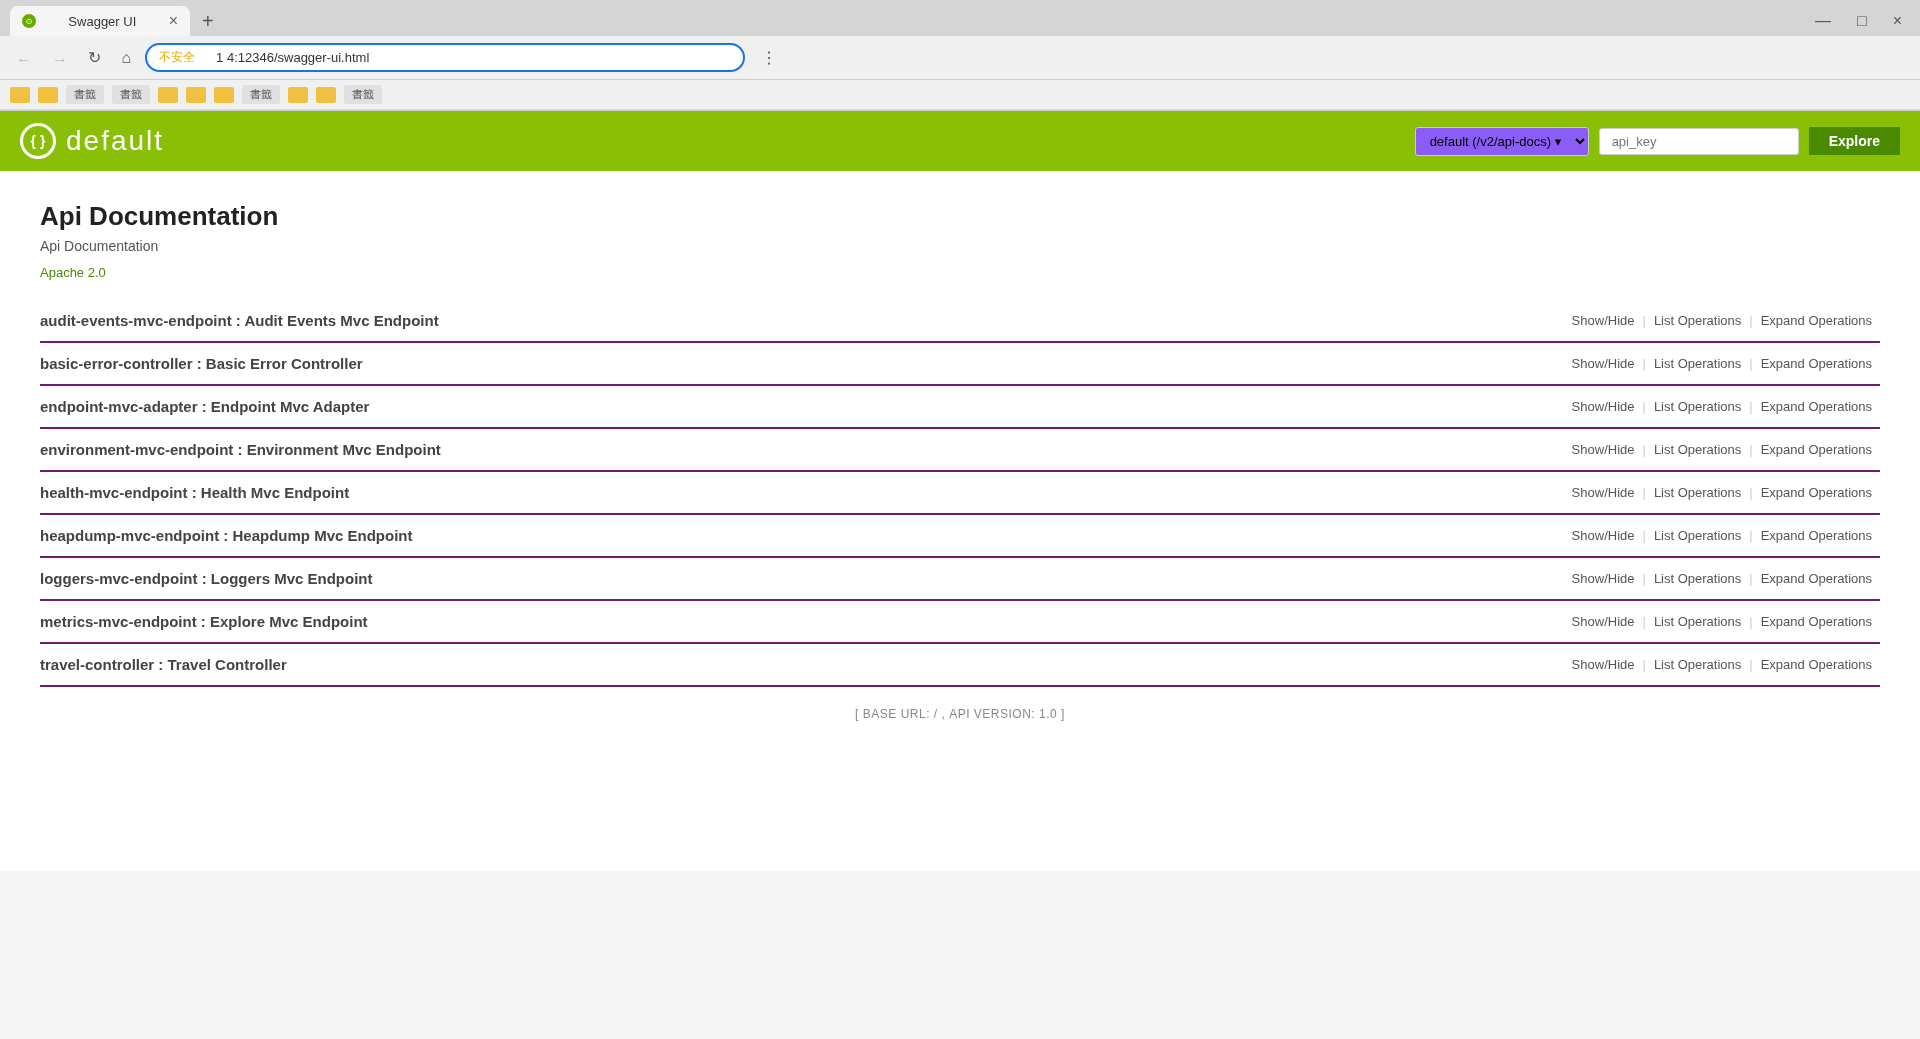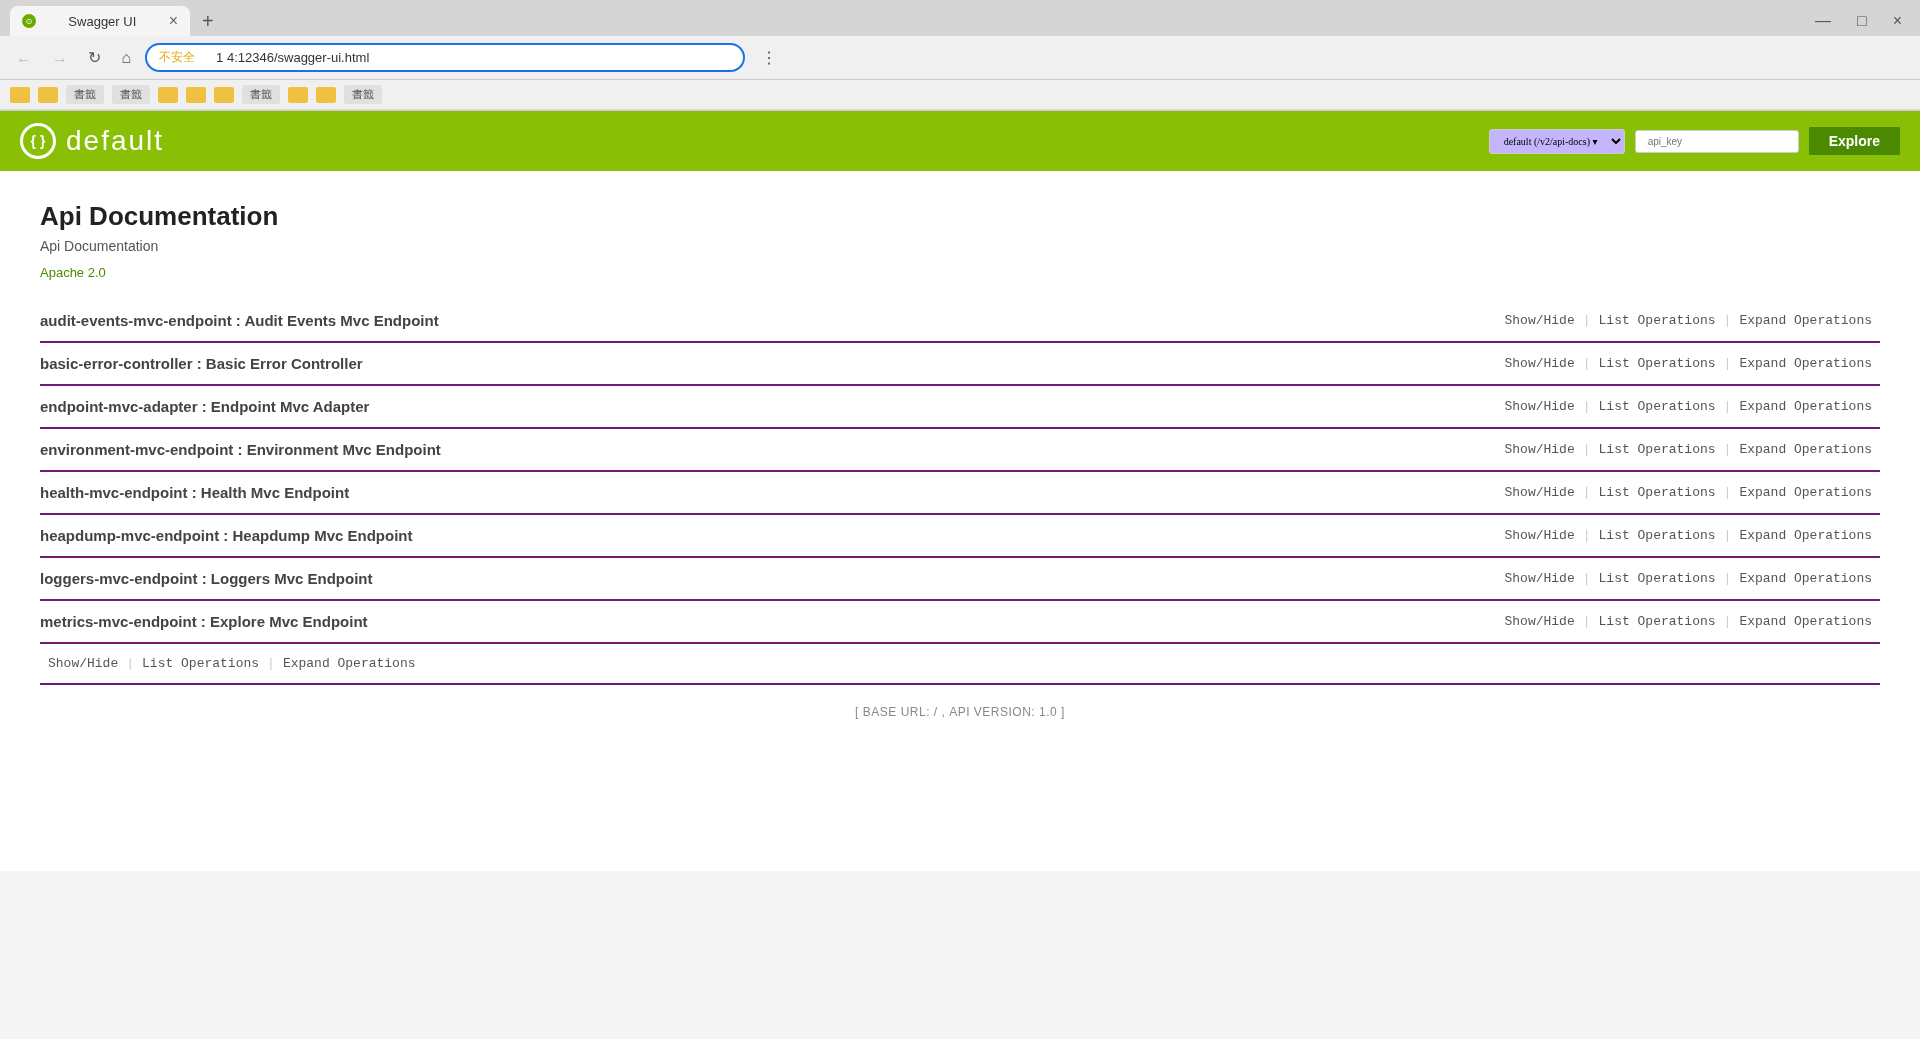--- a/index.html
+++ b/index.html
@@ -154,33 +154,32 @@
       font-weight: 300;
       letter-spacing: 2px;
     }
     .swagger-controls {
       display: flex;
       align-items: center;
       gap: 10px;
     }
     .swagger-select {
       padding: 5px 10px;
-      font-size: 10px;
+      font-size: 13px;
       border: 1px solid #ccc;
       border-radius: 3px;
-      background: #c4b5fd;
-      cursor: pointer;
-      font-family: Liberation Serif, serif;
+      background: #8b5cf6;
+      cursor: pointer;
     }
     .swagger-api-key {
       padding: 5px 12px;
-      font-size: 10px;
+      font-size: 13px;
       border: 1px solid #ccc;
       border-radius: 3px;
-      width: 164px;
+      width: 200px;
       color: #999;
     }
     .swagger-explore-btn {
       background: #4a8a00;
       color: white;
       border: none;
       padding: 6px 20px;
       font-size: 14px;
       font-weight: bold;
       border-radius: 1px;
@@ -224,21 +223,20 @@
       flex: 1;
       font-size: 15px;
       font-weight: bold;
       color: #444;
     }
     .endpoint-actions {
       display: flex;
       gap: 0;
       color: #666;
       font-size: 13px;
-      font-family: Liberation Mono, monospace;
     }
     .action-link {
       color: #555;
       text-decoration: none;
       cursor: pointer;
       padding: 0 8px;
       font-size: 13px;
     }
     .action-separator {
       color: #ccc;
@@ -400,20 +398,21 @@
       <span class="endpoint-name">metrics-mvc-endpoint : Explore Mvc Endpoint</span>
       <div class="endpoint-actions">
         <a class="action-link" href="#">Show/Hide</a>
         <span class="action-separator"> | </span>
         <a class="action-link" href="#">List Operations</a>
         <span class="action-separator"> | </span>
         <a class="action-link" href="#">Expand Operations</a>
       </div>
     </div>
         <div class="endpoint-row">
+      <span class="endpoint-name">travel-controller : Travel Controller</span>
       <div class="endpoint-actions">
         <a class="action-link" href="#">Show/Hide</a>
         <span class="action-separator"> | </span>
         <a class="action-link" href="#">List Operations</a>
         <span class="action-separator"> | </span>
         <a class="action-link" href="#">Expand Operations</a>
       </div>
     </div>
       </div>
 

